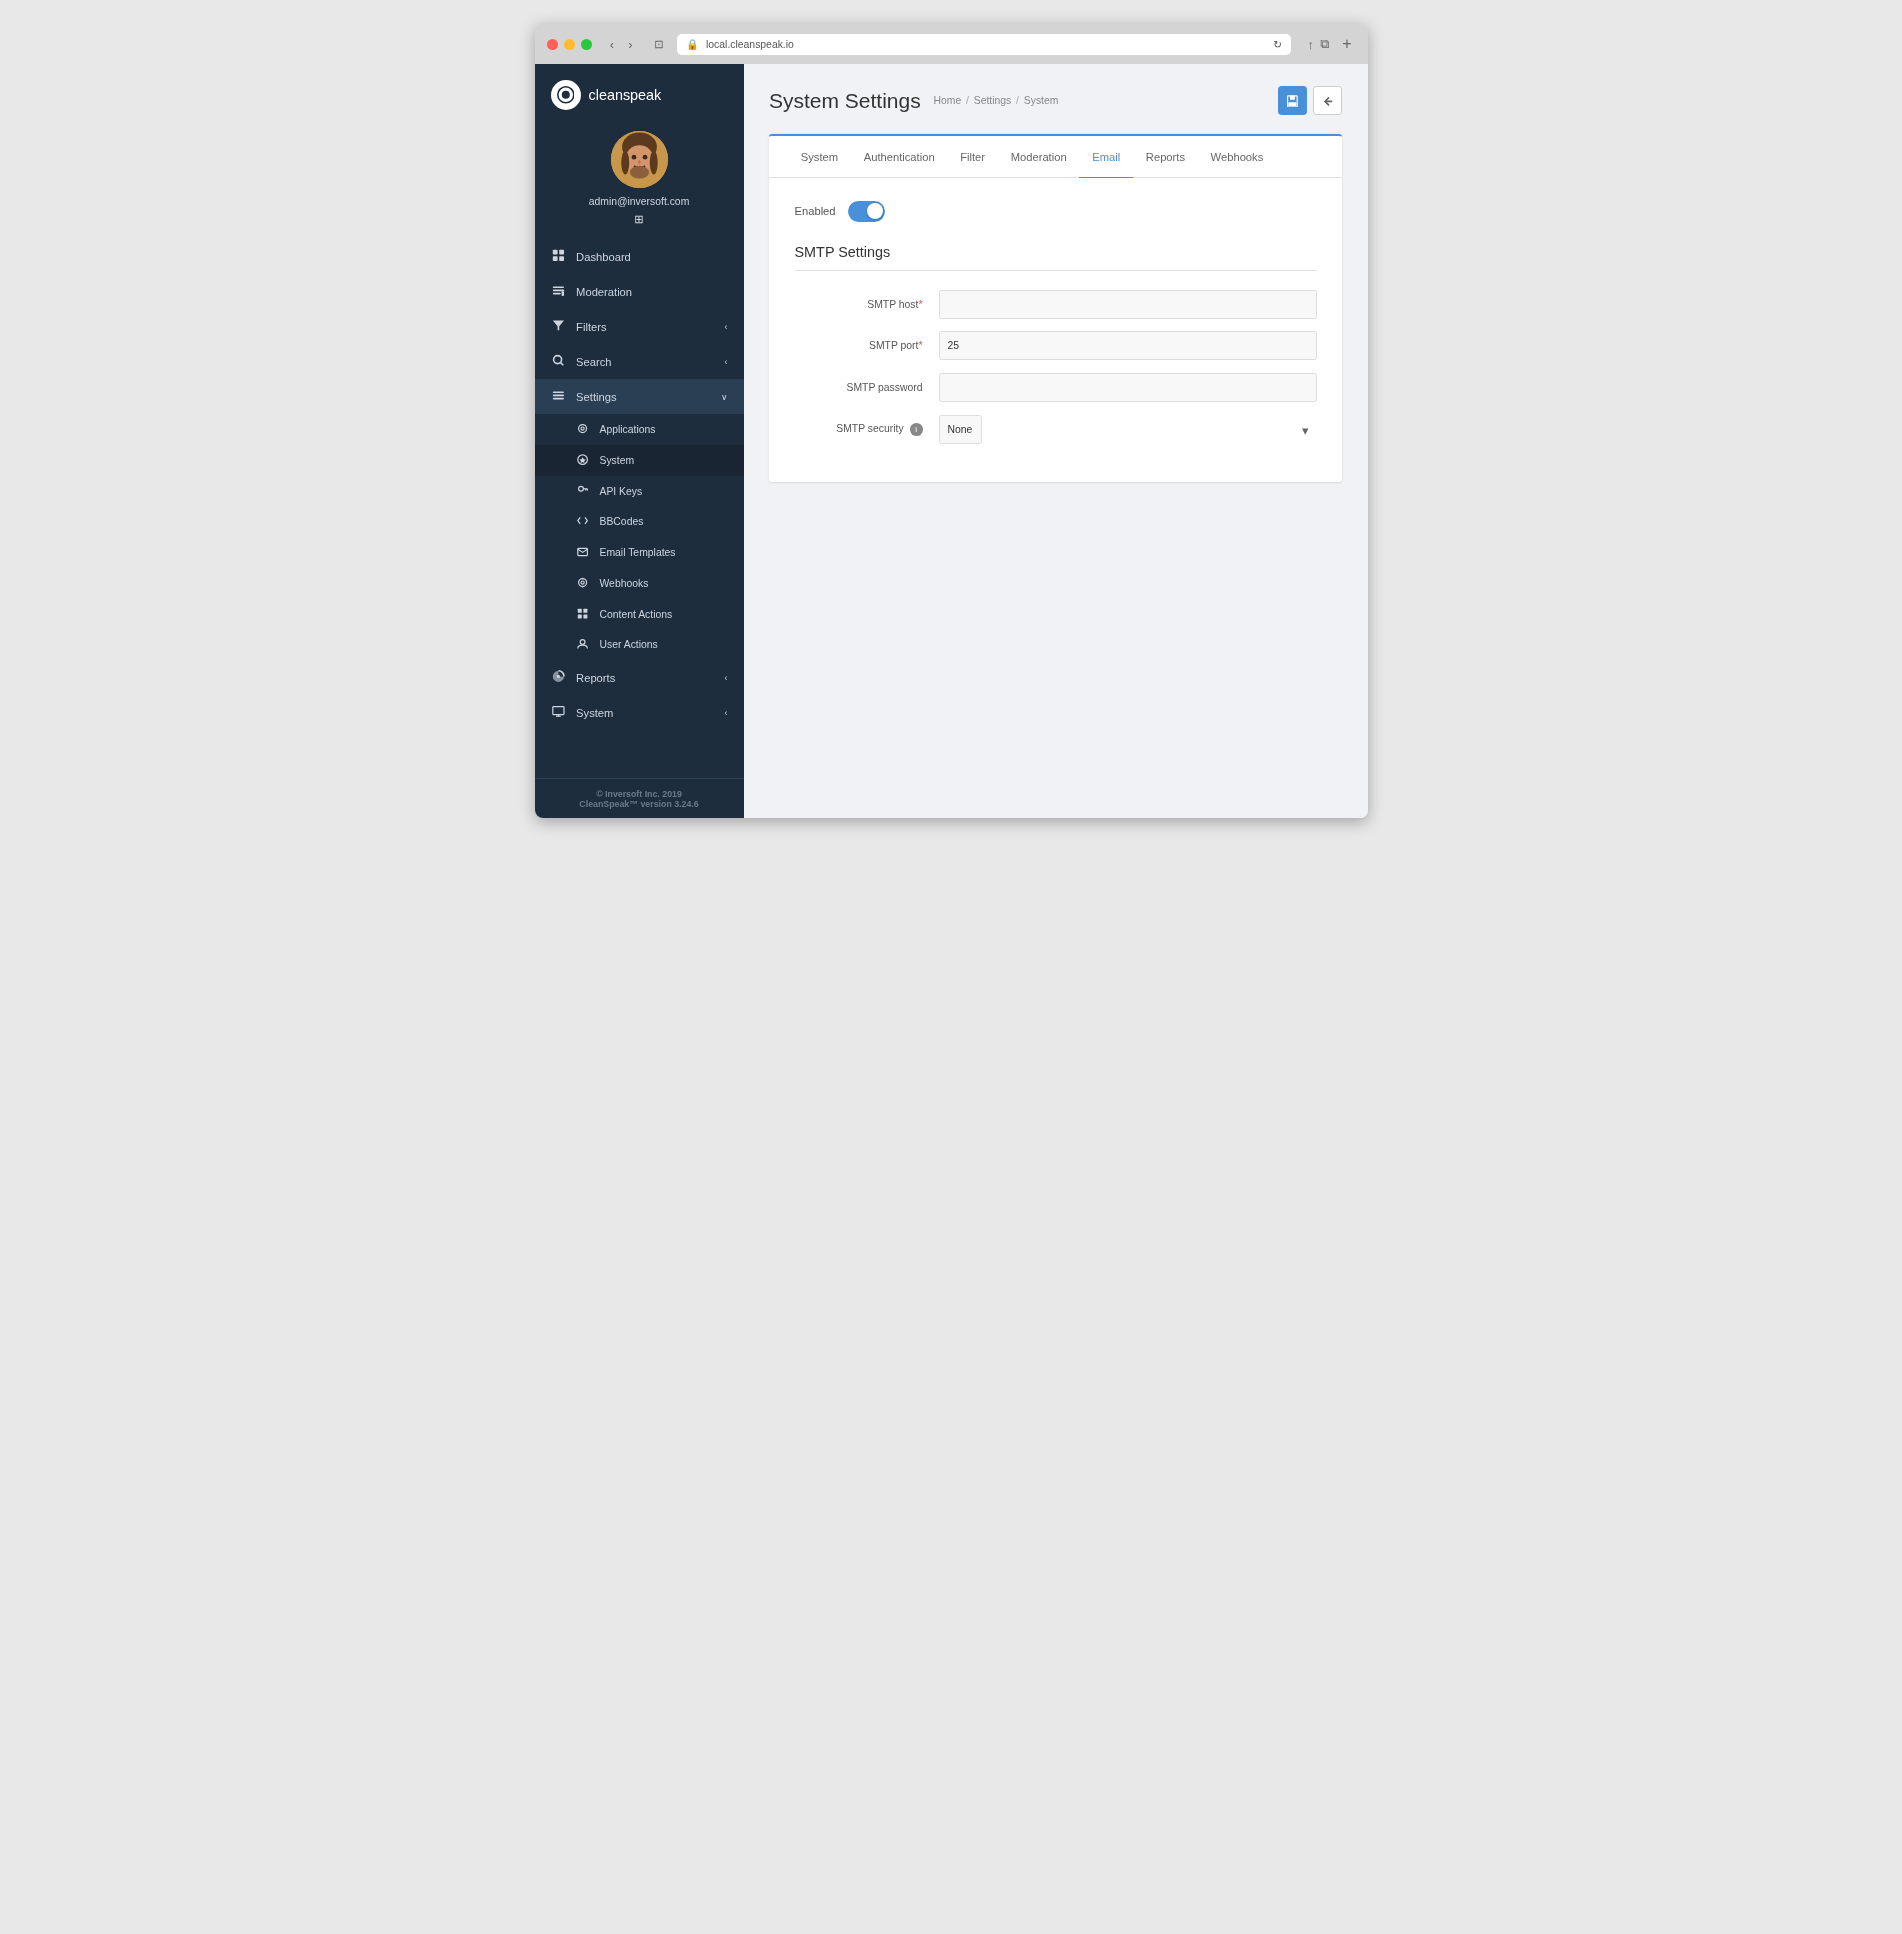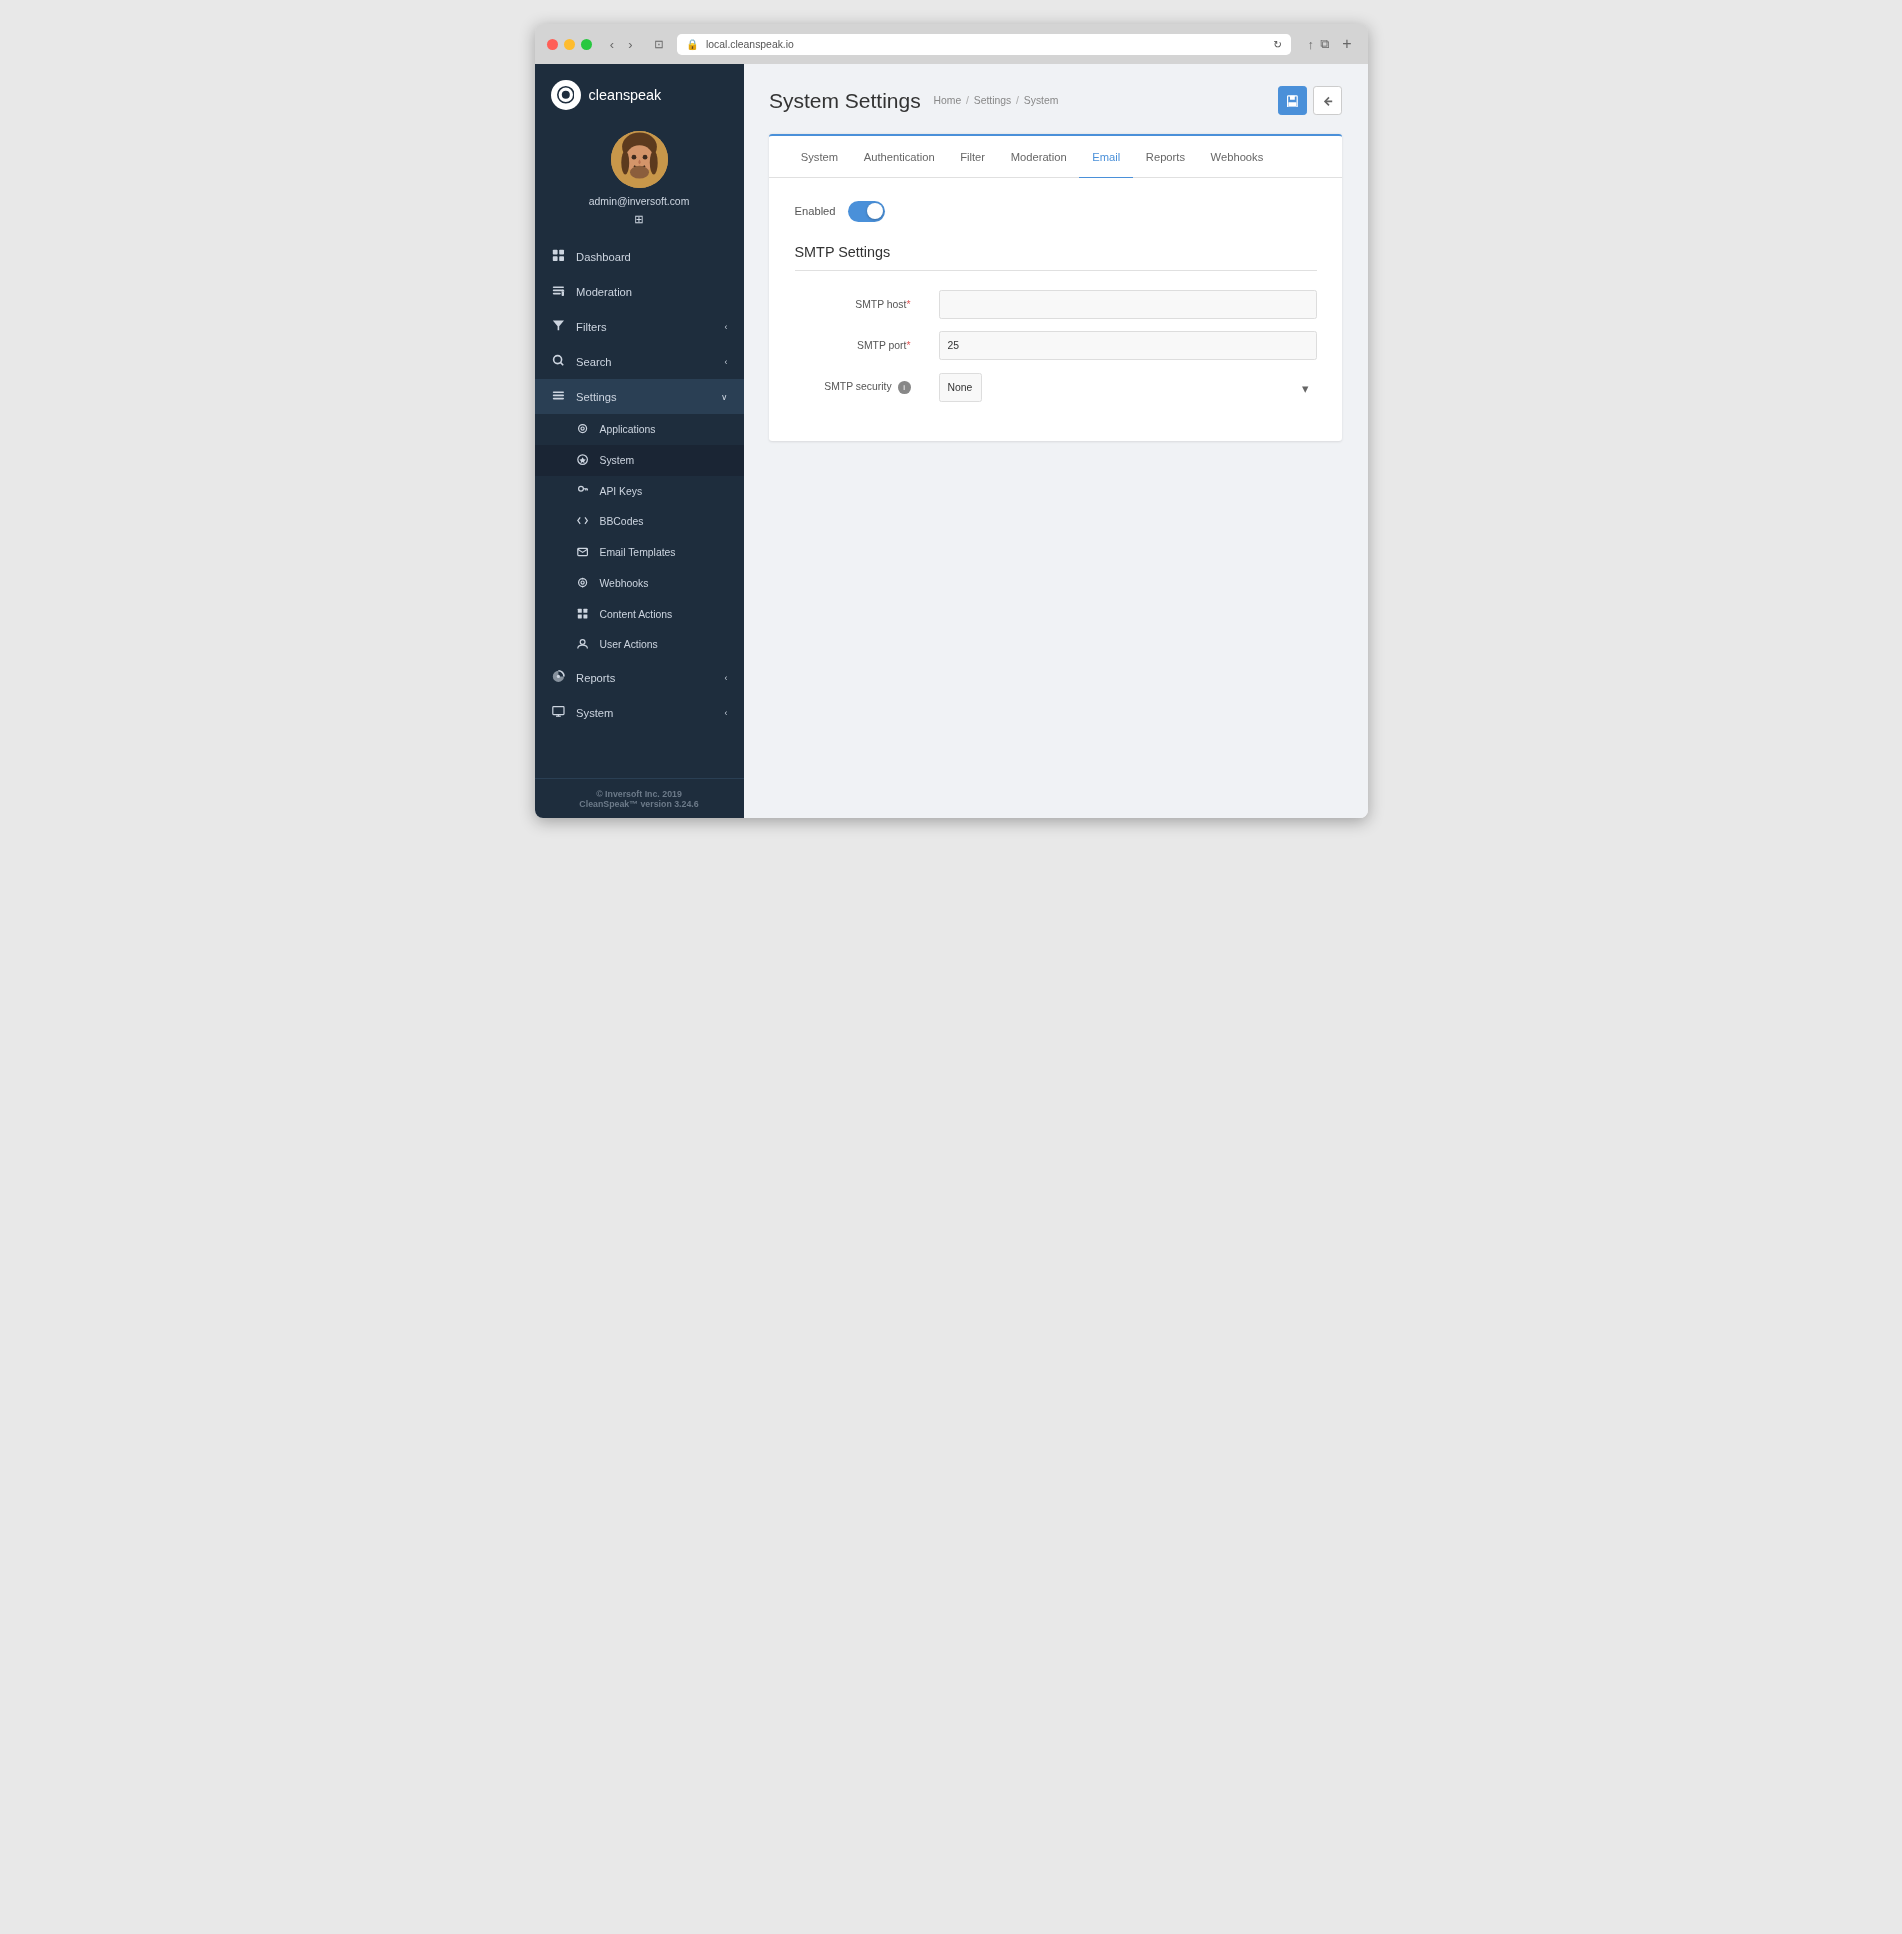--- a/index.html
+++ b/index.html
@@ -275,21 +275,21 @@
     }
 
     .form-field {
       display: flex;
       align-items: center;
       margin-bottom: 12.8px;
     }
     .form-label {
       width: 144px;
       text-align: right;
-      padding-right: 28px;
+      padding-right: 16px;
       font-size: 10.4px;
       color: #555;
       flex-shrink: 0;
     }
     .required { color: #e05252; }
     .form-input {
       flex: 1;
       height: 29px;
       border: 0.8px solid #ddd;
       border-radius: 2.4px;
@@ -654,20 +654,24 @@
             </div>
 
             <div class="form-field">
               <label class="form-label">
                 SMTP port<span class="required">*</span>
               </label>
               <input type="text" class="form-input" value="25" style="">
             </div>
 
 
+            <div class="form-field">
+              <label class="form-label">SMTP password</label>
+              <input type="password" class="form-input" value="" style="">
+            </div>
 
             <div class="form-field">
               <label class="form-label">
                 SMTP security
                 <span class="info-icon">i</span>
               </label>
               <div class="select-wrapper">
                 <select class="form-select">
                   <option>None</option>
                   <option>SSL</option>

